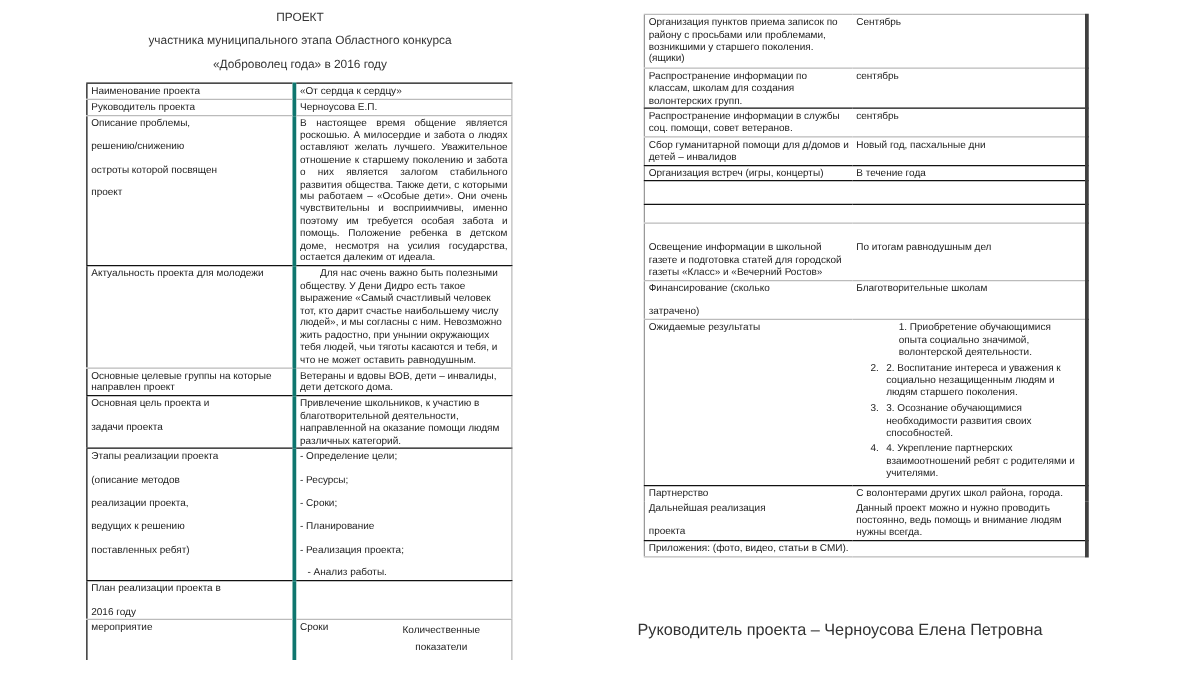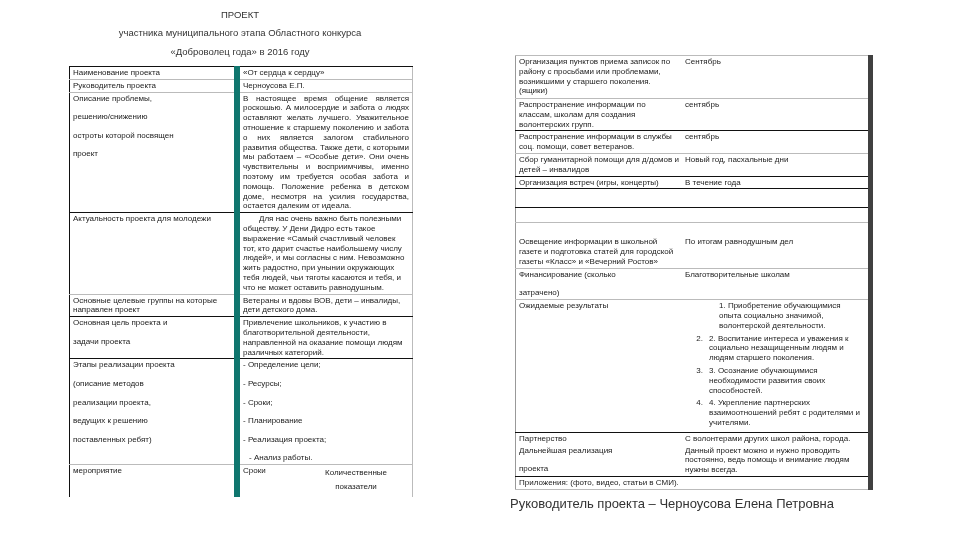--- a/index.html
+++ b/index.html
@@ -13,27 +13,27 @@
 
   .doc-title { position:absolute; left:0; width:360px; text-align:center; font-size:9.5px; color:#333; }
   .t1 { top:9px; } .t2 { top:27px; } .t3 { top:46px; }
 
   table { border-collapse:collapse; table-layout:fixed; position:absolute; }
   td { vertical-align:top; font-size:8px; line-height:9.8px; padding:1px 3px; color:#222; overflow:hidden; }
 
   #left-table { left:9px; top:66px; width:340px; border-left:1px solid #111; border-right:1px solid #bbb; }
   #left-table td { border-top:1px solid #bbb; }
   #left-table tr.strong td { border-top:1px solid #111; }
-  #left-table td.c1 { width:158px; border-right:6px solid #0f766e;margin-left:40px; }
+  #left-table td.c1 { width:158px; border-right:3px solid #0f766e;margin-left:40px; }
   #left-table td.c2 { width:166px; }
   .justify { text-align:justify; }
   .spaced p { margin:0 0 8.8px 0; }
   .spaced p:last-child { margin-bottom:0; }
 
-  #right-table { left:10px; top:11px; width:352px; border-left:1px solid #999; border-right:5px solid #404040;margin-top:44px; }
+  #right-table { left:10px; top:11px; width:352px; border-left:1px solid #999; border-right:3px solid #404040; }
   #right-table td { border-top:1px solid #bbb; }
   #right-table tr.strong td { border-top:1px solid #111; }
   #right-table tr.last td { border-bottom:1px solid #bbb; }
   #right-table td.r1 { width:160px; }
   #right-table td.r2 { width:180px; }
   .result-item { display:flex; margin-bottom:3px; }
   .result-item .num { width:18px; flex:none; text-align:right; padding-right:6px; }
   .result-item .txt { flex:1; }
   .indent-first .txt { padding-left:10px; }
 
@@ -91,20 +91,27 @@
       </td>
       <td class="c2 spaced">
         <p>- Определение цели;</p>
         <p>- Ресурсы;</p>
         <p>- Сроки;</p>
         <p>- Планирование</p>
         <p>- Реализация проекта;</p>
         <p style="padding-left:6px;">- Анализ работы.</p>
       </td>
     </tr>
+    <tr class="strong">
+      <td class="c1 spaced">
+        <p>План реализации проекта в</p>
+        <p>2016 году</p>
+      </td>
+      <td class="c2"></td>
+    </tr>
     <tr>
       <td class="c1" style="height:30px;">мероприятие</td>
       <td class="c2">
         <div style="display:flex;">
           <span style="width:60px;">Сроки</span>
           <span style="flex:1;text-align:center;line-height:14px;">
             <span style="display:block;">Количественные</span>
             <span style="display:block;">показатели</span>
           </span>
         </div>

